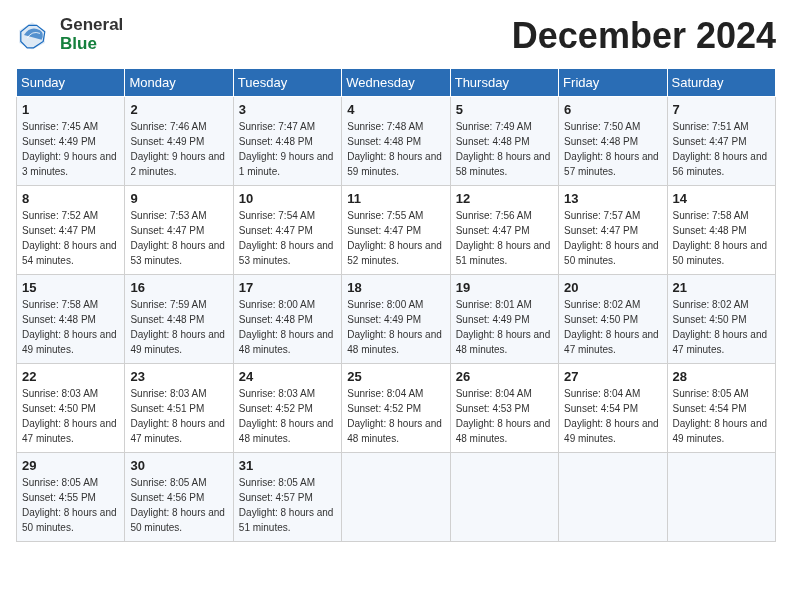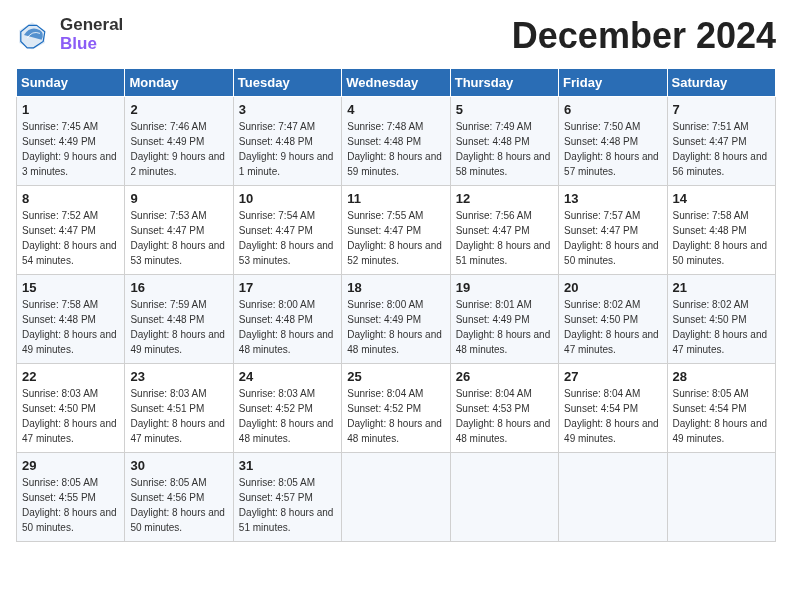--- a/index.html
+++ b/index.html
@@ -42,21 +42,21 @@
       width: 100%;
       border-collapse: collapse;
       font-size: 11px;
     }
     .calendar-table thead tr th {
       background: #2a6db5;
       color: #fff;
       padding: 6px 4px;
       text-align: left;
       font-size: 13px;
-      font-weight: bold;
+      font-weight: normal;
       border: 1px solid #fff;
     }
     .calendar-table tbody tr td {
       vertical-align: top;
       padding: 5px 5px 6px 5px;
       border: 1px solid #d0d0d0;
       min-height: 80px;
       background: #fff;
       width: calc(100% / 7);
     }
@@ -88,21 +88,21 @@
 <div class="header-section">
   <div class="logo">
     <svg class="logo-icon" viewBox="0 0 40 40">
       <polygon points="20,4 36,14 36,30 20,38 4,30 4,14" fill="#1a6bbf" opacity="0.15"></polygon>
       <polygon points="26,8 36,16 34,28 22,36 14,36 6,28 6,16 16,8" fill="none" stroke="#1a6bbf" stroke-width="1.5"></polygon>
       <path d="M10,20 Q18,8 30,14 Q36,18 32,26" fill="#1a6bbf" opacity="0.7"></path>
       <path d="M14,24 Q20,14 30,18" fill="none" stroke="#fff" stroke-width="1"></path>
     </svg>
     <div>
       <div style="font-size:17px;font-weight:bold;color:#333;line-height:1.1;">General</div>
-      <div style="font-size:17px;font-weight:bold;color:#8b5cf6;line-height:1.1;">Blue</div>
+      <div style="font-size:17px;font-weight:bold;color:#15803d;line-height:1.1;">Blue</div>
     </div>
   </div>
   <div class="title-block">
     <div class="month-title">December 2024</div>
   </div>
 </div>
 
 <table class="calendar-table">
   <thead>
     <tr id="weekday-header">

